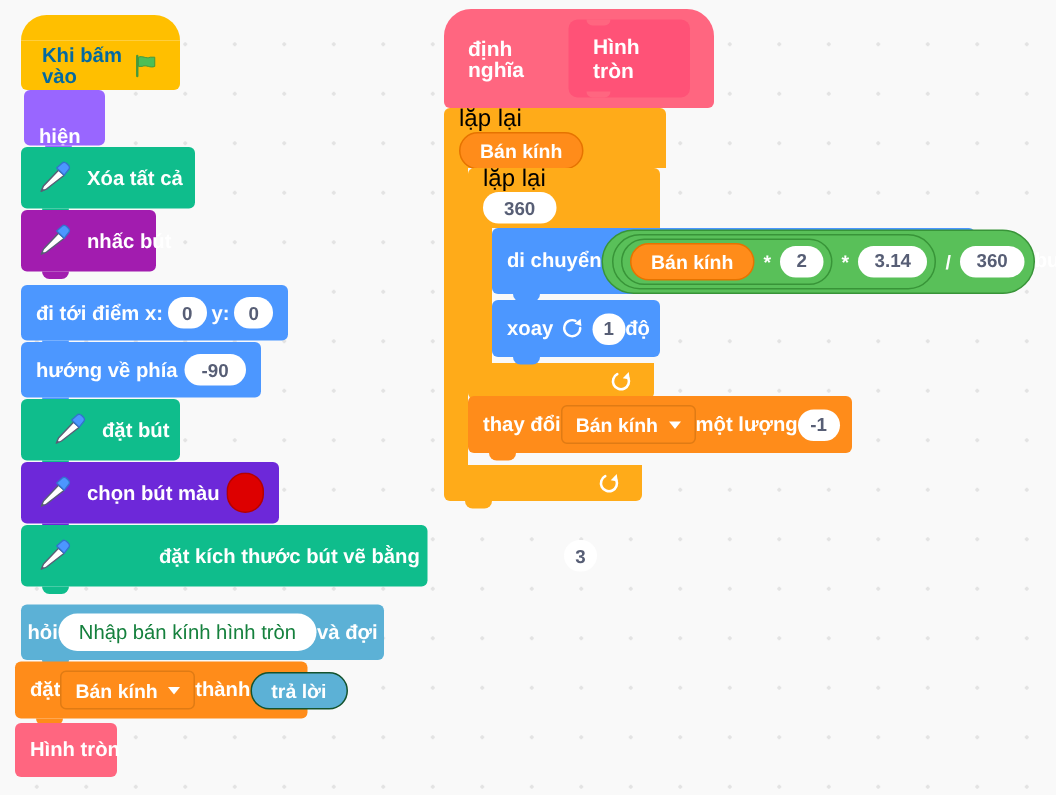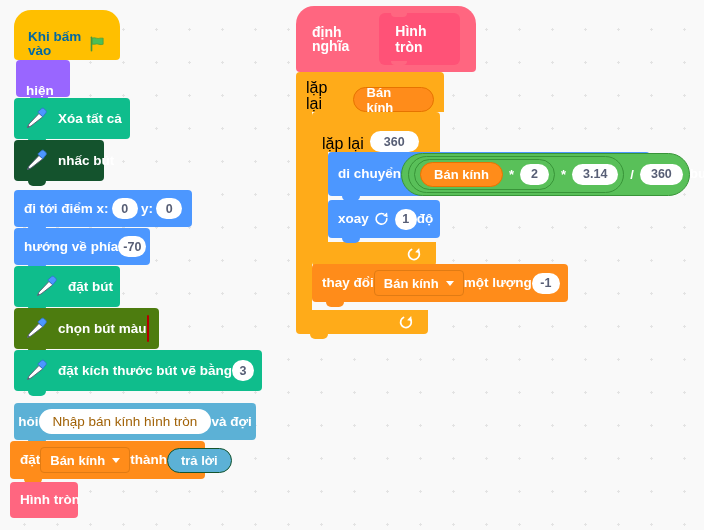--- a/index.html
+++ b/index.html
@@ -26,21 +26,21 @@
   .nonotchtop::after{display:none;}
 
   .lbl{line-height:1;}
   .gap{display:inline-block;width:6px;}
 
   
   .oval{background:#fff;color:#575e75;border-radius:999px;padding:3px 11px;min-width:14px;
         text-align:center;font-weight:bold;font-size:12.5px;display:inline-flex;
         align-items:center;justify-content:center;height:21px;box-sizing:border-box;}
   .oval.wide{padding:3px 14px;}
-  .txtoval{background:#fff;color:#a16207;border-radius:999px;padding:4px 14px;font-weight:normal;
+  .txtoval{background:#fff;color:#15803d;border-radius:999px;padding:4px 14px;font-weight:normal;
         font-size:13.5px;height:25px;display:inline-flex;align-items:center;box-sizing:border-box;}
 
   
   .dropdown{border-radius:4px;padding:4px 9px;display:inline-flex;align-items:center;gap:7px;
         font-size:13px;font-weight:bold;height:26px;box-sizing:border-box;color:#fff;}
   .caret{width:0;height:0;border-left:4.5px solid transparent;border-right:4.5px solid transparent;
         border-top:5px solid #fff;display:inline-block;}
 
   
   .reporter{border-radius:999px;padding:4px 13px;font-size:13px;font-weight:bold;color:#fff;
@@ -82,22 +82,22 @@
         background:#ff6680;border-radius:0 0 5px 5px;}
   .protoblk{background:#ff5277;border-radius:6px;padding:10px 16px;margin-left:12px;position:relative;
         font-size:14px;}
   .protoblk::before{content:"";position:absolute;left:12px;top:0;width:16px;height:4px;
         background:#ff6680;border-radius:0 0 4px 4px;}
   .protoblk::after{content:"";position:absolute;left:12px;bottom:0;width:16px;height:4px;
         background:#ff6680;border-radius:0 0 4px 4px;}
 
   
   .cblock{position:absolute;}
-  .cblock .cTop{border-radius:4px 4px 0 0;display:flex;align-items:flex-end;padding:0 10px;height:38px;
-        position:relative;box-sizing:border-box;}
+  .cblock .cTop{border-radius:4px 4px 0 0;display:flex;align-items:flex-start;padding:0 10px;height:38px;
+        position:relative;box-sizing:border-box;flex-direction:column;}
   .cblock .cTop::after{content:"";position:absolute;left:30px;bottom:-5px;width:18px;height:5px;
         background:inherit;border-radius:0 0 5px 5px;}
   .cblock .cArm{width:16px;}
   .cblock .cBottom{border-radius:0 0 4px 4px;height:25px;display:flex;align-items:center;
         justify-content:flex-end;padding-right:14px;position:relative;box-sizing:border-box;}
   .cblock .cBottom::after{content:"";position:absolute;left:14px;bottom:-5px;width:18px;height:5px;
         background:inherit;border-radius:0 0 5px 5px;}
   .loopArrow{width:17px;height:16px;}
 
   
@@ -135,72 +135,72 @@
         <path d="M23.5 5.5 L25.5 7.5 L11 22 L7.5 23.5 L9 20 Z" fill="#ffffff" stroke="#575e75" stroke-width="0.9" stroke-linejoin="round"></path>
         <path d="M20.5 8.5 L25.5 7.5 L23.5 5.5 L19 9.5 Z" fill="#4c97ff" stroke="#3373cc" stroke-width="0.9"></path>
         <path d="M19 9.5 L22.8 12.8 L11 22 L7.5 23.5 L9 20 Z" fill="#ffffff" stroke="#575e75" stroke-width="0.9" stroke-linejoin="round"></path>
         <path d="M22.8 12.8 L25.8 9 C26.6 8.2 26.4 7 25.6 6.2 L24.3 4.9 C23.5 4.1 22.3 3.9 21.5 4.7 L17.8 8 Z" fill="#4c97ff" stroke="#3373cc" stroke-width="0.9" stroke-linejoin="round"></path>
         <path d="M7.5 23.5 L9.6 22.8 L8.2 21.4 Z" fill="#575e75"></path>
       </svg>
     </span>
     <span class="lbl">Xóa tất cả</span>
   </div>
 
-  <div class="blk stackblk c-pen" style="left:14px;top:140px;width:90px;height:41px;background:#14532d;padding-left:6px;">
+  <div class="blk stackblk c-pen" style="left:14px;top:140px;width:90px;height:41px;background:#a21caf;padding-left:6px;">
     <span class="penicon">
       <svg viewBox="0 0 30 30" width="30" height="30">
         <path d="M19 9.5 L22.8 12.8 L11 22 L7.5 23.5 L9 20 Z" fill="#ffffff" stroke="#575e75" stroke-width="0.9" stroke-linejoin="round"></path>
         <path d="M22.8 12.8 L25.8 9 C26.6 8.2 26.4 7 25.6 6.2 L24.3 4.9 C23.5 4.1 22.3 3.9 21.5 4.7 L17.8 8 Z" fill="#4c97ff" stroke="#3373cc" stroke-width="0.9" stroke-linejoin="round"></path>
         <path d="M7.5 23.5 L9.6 22.8 L8.2 21.4 Z" fill="#575e75"></path>
       </svg>
     </span>
     <span class="lbl">nhấc bút</span>
   </div>
 
   <div class="blk stackblk c-motion" style="left:14px;top:190px;width:178px;height:37px;background:#4c97ff;">
     <span class="lbl">đi tới điểm x:</span>
     <span class="gap"></span>
     <span class="oval">0</span>
     <span class="gap"></span>
     <span class="lbl">y:</span>
     <span class="gap"></span>
     <span class="oval">0</span>
   </div>
 
-  <div class="blk stackblk c-motion" style="left:14px;top:228px;width:136px;height:37px;background:#4c97ff;">
+  <div class="blk stackblk c-motion" style="left:14px;top:228px;width:160px;height:37px;background:#4c97ff;">
     <span class="lbl">hướng về phía</span>
     <span class="gap"></span>
-    <span class="oval wide">-70</span>
+    <span class="oval wide">-90</span>
   </div>
 
   <div class="blk stackblk c-pen" style="left:14px;top:266px;width:106px;height:41px;background:#0fbd8c;padding-left:16px;">
     <span class="penicon">
       <svg viewBox="0 0 30 30" width="30" height="30">
         <path d="M19 9.5 L22.8 12.8 L11 22 L7.5 23.5 L9 20 Z" fill="#ffffff" stroke="#575e75" stroke-width="0.9" stroke-linejoin="round"></path>
         <path d="M22.8 12.8 L25.8 9 C26.6 8.2 26.4 7 25.6 6.2 L24.3 4.9 C23.5 4.1 22.3 3.9 21.5 4.7 L17.8 8 Z" fill="#4c97ff" stroke="#3373cc" stroke-width="0.9" stroke-linejoin="round"></path>
         <path d="M7.5 23.5 L9.6 22.8 L8.2 21.4 Z" fill="#575e75"></path>
       </svg>
     </span>
     <span class="lbl">đặt bút</span>
   </div>
 
-  <div class="blk stackblk c-pen" style="left:14px;top:308px;width:145px;height:41px;background:#4d7c0f;padding-left:6px;">
+  <div class="blk stackblk c-pen" style="left:14px;top:308px;width:172px;height:41px;background:#6d28d9;padding-left:6px;">
     <span class="penicon">
       <svg viewBox="0 0 30 30" width="30" height="30">
         <path d="M19 9.5 L22.8 12.8 L11 22 L7.5 23.5 L9 20 Z" fill="#ffffff" stroke="#575e75" stroke-width="0.9" stroke-linejoin="round"></path>
         <path d="M22.8 12.8 L25.8 9 C26.6 8.2 26.4 7 25.6 6.2 L24.3 4.9 C23.5 4.1 22.3 3.9 21.5 4.7 L17.8 8 Z" fill="#4c97ff" stroke="#3373cc" stroke-width="0.9" stroke-linejoin="round"></path>
         <path d="M7.5 23.5 L9.6 22.8 L8.2 21.4 Z" fill="#575e75"></path>
       </svg>
     </span>
     <span class="lbl">chọn bút màu</span>
     <span class="gap"></span>
     <span class="swatch" style="background:#dd0000;"></span>
   </div>
 
-  <div class="blk stackblk c-pen" style="left:14px;top:350px;width:248px;height:41px;background:#0fbd8c;padding-left:6px;">
+  <div class="blk stackblk c-pen" style="left:14px;top:350px;width:271px;height:41px;background:#0fbd8c;padding-left:6px;gap:48px;">
     <span class="penicon">
       <svg viewBox="0 0 30 30" width="30" height="30">
         <path d="M19 9.5 L22.8 12.8 L11 22 L7.5 23.5 L9 20 Z" fill="#ffffff" stroke="#575e75" stroke-width="0.9" stroke-linejoin="round"></path>
         <path d="M22.8 12.8 L25.8 9 C26.6 8.2 26.4 7 25.6 6.2 L24.3 4.9 C23.5 4.1 22.3 3.9 21.5 4.7 L17.8 8 Z" fill="#4c97ff" stroke="#3373cc" stroke-width="0.9" stroke-linejoin="round"></path>
         <path d="M7.5 23.5 L9.6 22.8 L8.2 21.4 Z" fill="#575e75"></path>
       </svg>
     </span>
     <span class="lbl">đặt kích thước bút vẽ bằng</span>
     <span class="gap"></span>
     <span class="oval">3</span>

